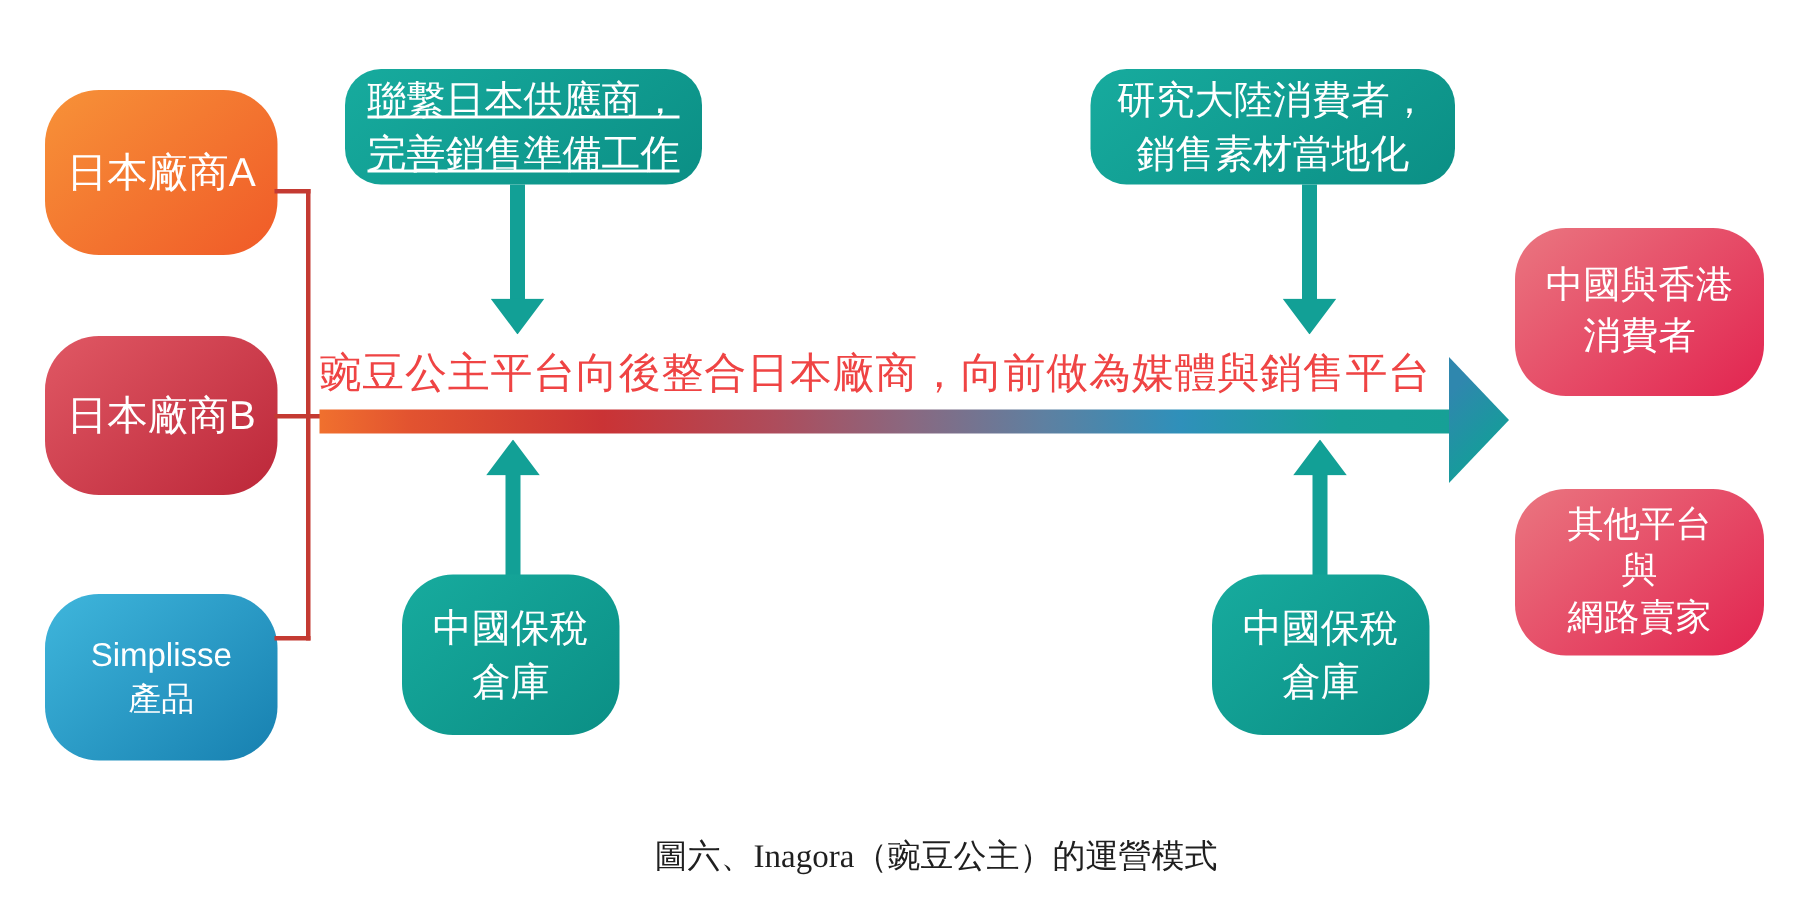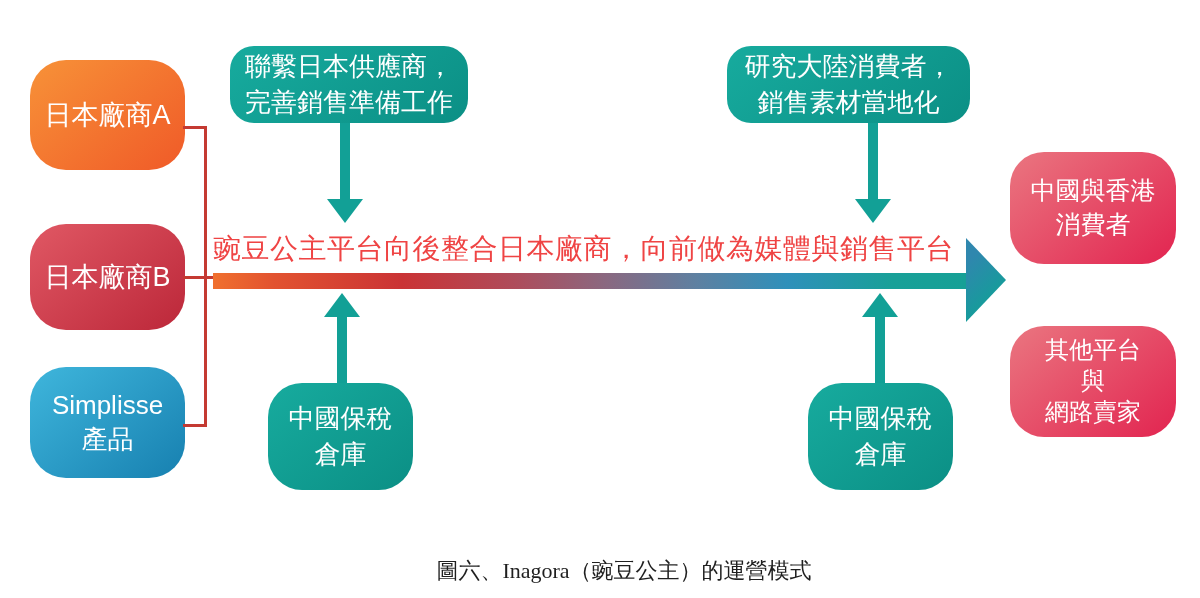--- a/index.html
+++ b/index.html
@@ -29,34 +29,34 @@
     background: linear-gradient(140deg, #F79238 0%, #F05A28 100%);
     font-size: 27px;
   }
   .box-supplier-b {
     left: 30px; top: 224px; width: 155px; height: 106px;
     border-radius: 36px;
     background: linear-gradient(140deg, #E05864 0%, #BC2739 100%);
     font-size: 27px;
   }
   .box-simplisse {
-    left: 30px; top: 367px; width: 155px; height: 111px;
+    left: 30px; top: 396px; width: 155px; height: 111px;
     border-radius: 36px;
     background: linear-gradient(140deg, #3FB6DC 0%, #1780B0 100%);
-    font-size: 26px;
+    font-size: 22px;
     line-height: 1.3;
   }
 
   
   .box-teal {
     background: linear-gradient(140deg, #17AB9E 0%, #0B8F85 100%);
     font-size: 26px;
     line-height: 1.38;
   }
-  .box-activity-left  { left: 230px; top: 46px; width: 238px; height: 77px; border-radius: 24px; }
+  .box-activity-left  { left: 230px; top: 46px; width: 238px; height: 77px; border-radius: 24px; text-decoration: underline; }
   .box-activity-right { left: 727px; top: 46px; width: 243px; height: 77px; border-radius: 24px; }
   .box-warehouse-japan { left: 268px; top: 383px; width: 145px; height: 107px; border-radius: 34px; }
   .box-warehouse-china { left: 808px; top: 383px; width: 145px; height: 107px; border-radius: 34px; }
 
   
   .box-pink {
     background: linear-gradient(140deg, #EA7680 0%, #E22450 100%);
     line-height: 1.35;
   }
   .box-customer-consumers { left: 1010px; top: 152px; width: 166px; height: 112px; border-radius: 34px; font-size: 25px; }

